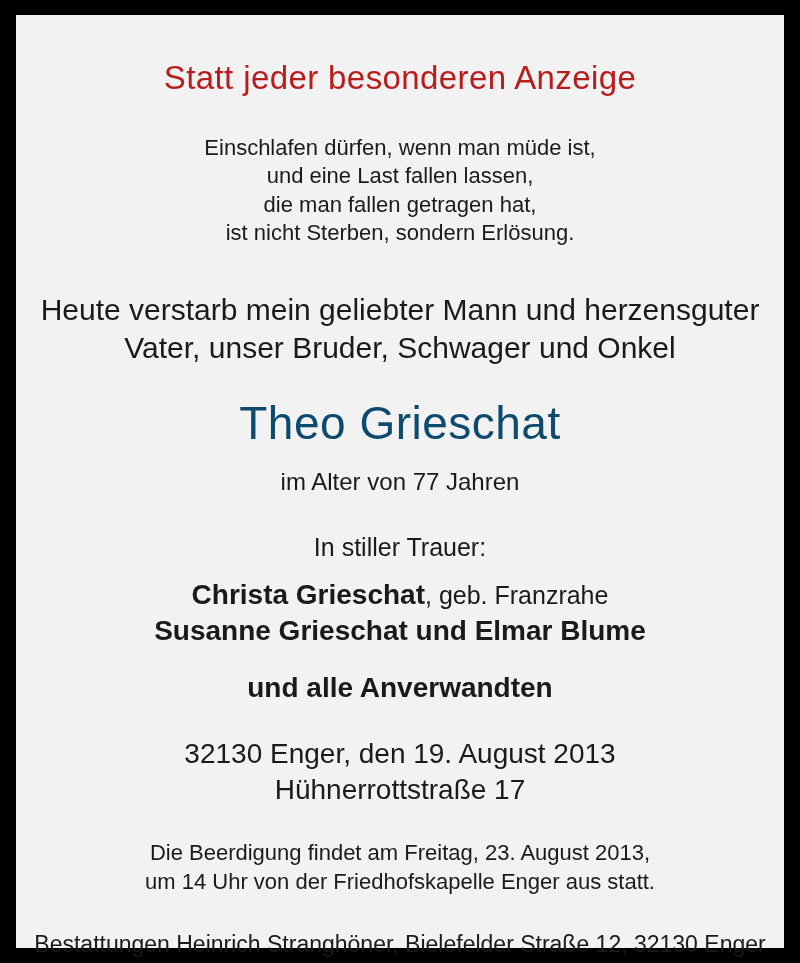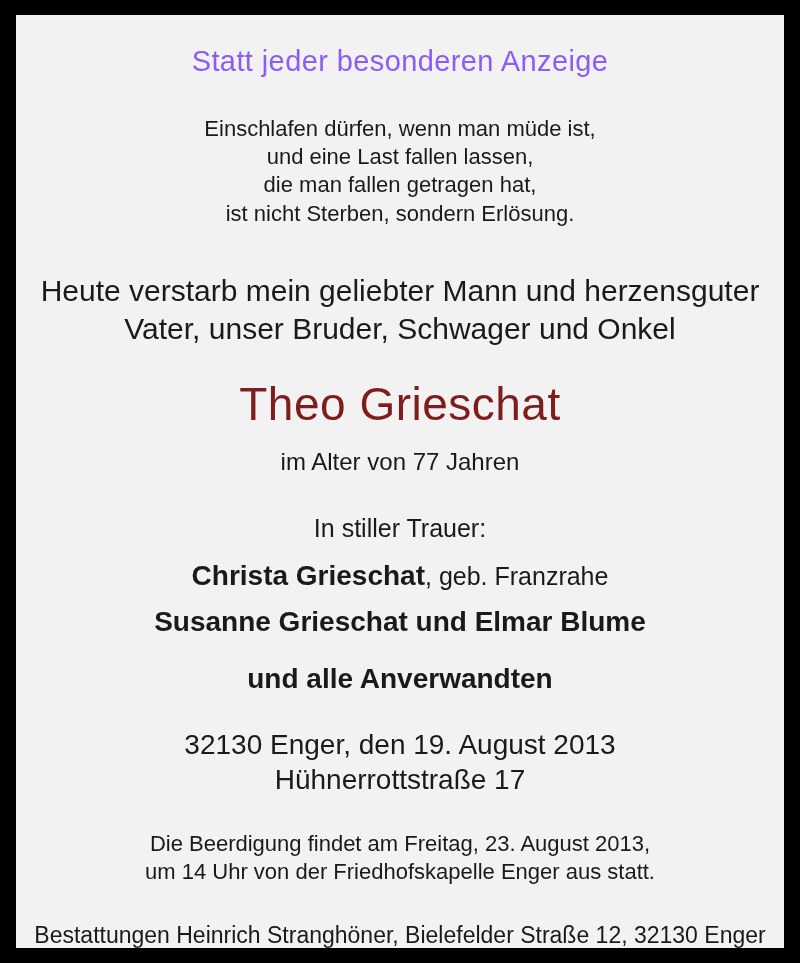--- a/index.html
+++ b/index.html
@@ -24,61 +24,60 @@
     display: flex;
     flex-direction: column;
     align-items: center;
   }
   .line {
     text-align: center;
     white-space: pre;
     line-height: 1.28;
   }
   .headline {
-    font-size: 29px;
+    font-size: 33px;
     letter-spacing: 0.4px;
-    margin-top: 28px;
-    color: #8b5cf6;
+    margin-top: 42px;
+    color: #b91c1c;
   }
   .poem {
     margin-top: 35px;
     font-size: 22px;
     line-height: 1.42;
   }
   .intro {
     margin-top: 44px;
     font-size: 30px;
     line-height: 1.38;
   }
   .deceased-name {
     margin-top: 26px;
     font-size: 46px;
     letter-spacing: 0.5px;
-    color: #7f1d1d;
+    color: #0c4a6e;
   }
   .age {
     margin-top: 14px;
     font-size: 24px;
     text-align: center;
   }
   .mourners-title {
     margin-top: 34px;
     font-size: 25px;
   }
   .mourner-primary {
     margin-top: 14px;
     font-size: 28px;
     font-weight: bold;
   }
   .mourner-primary .suffix {
     font-weight: normal;
     font-size: 25px;
   }
   .mourner-secondary {
-    margin-top: 10px;
     font-size: 28px;
     font-weight: bold;
   }
   .mourner-all {
     margin-top: 21px;
     font-size: 28px;
     font-weight: bold;
   }
   .address-block {
     margin-top: 30px;

